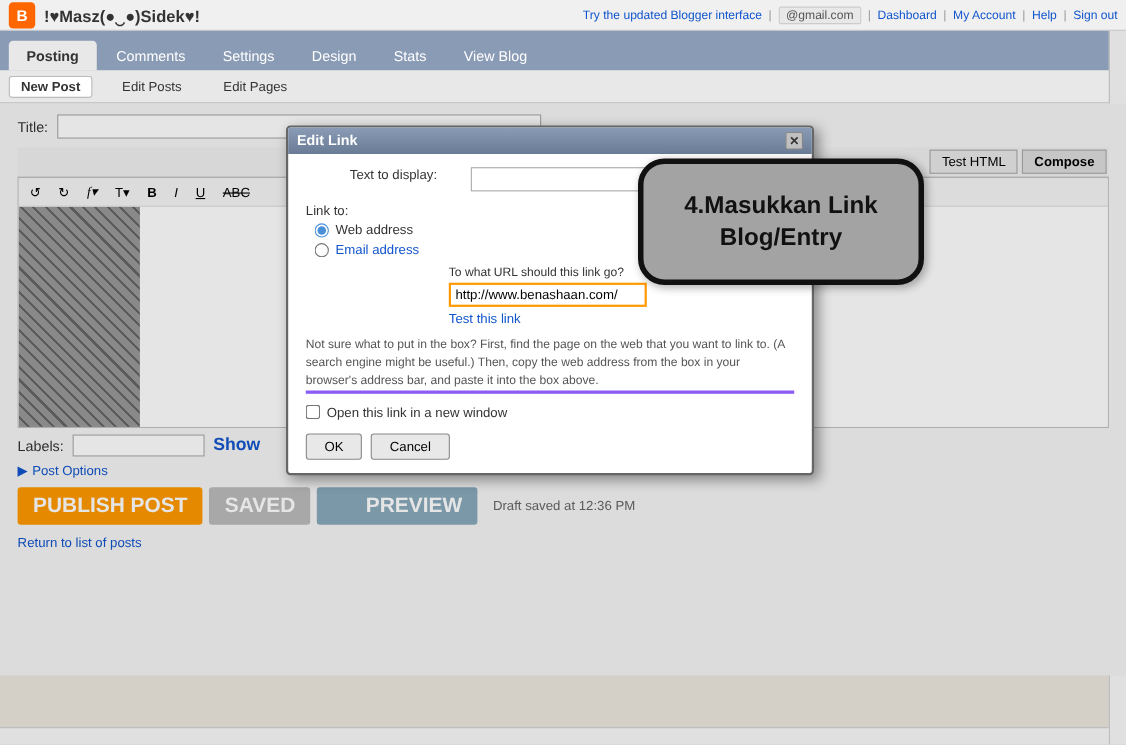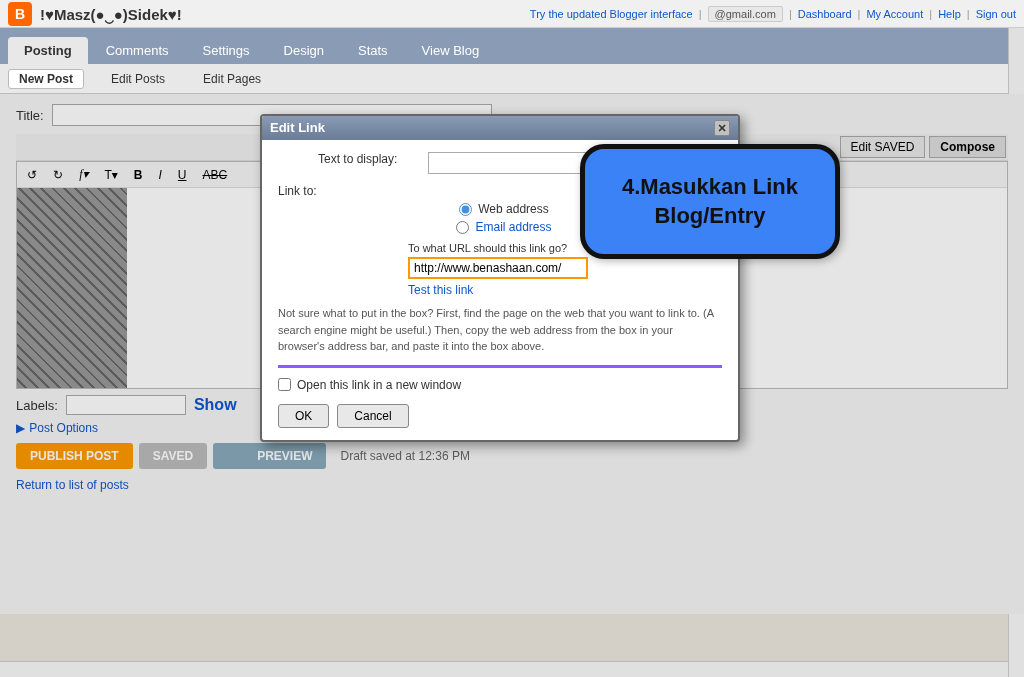--- a/index.html
+++ b/index.html
@@ -100,21 +100,21 @@
     #labels-row { display: flex; align-items: center; margin: 6px 0; }
     #labels-label { font-size: 13px; color: #333; margin-right: 8px; }
     #labels-input { width: 120px; height: 20px; border: 1px solid #aaa; padding: 2px 4px; font-size: 12px; }
     #show-link { color: #15c; font-size: 16px; margin-left: 8px; cursor: pointer; text-decoration: none; font-weight: bold; }
 
     
     #post-options { color: #15c; font-size: 12px; cursor: pointer; margin: 4px 0; display: flex; align-items: center; gap: 4px; }
 
     
     #action-bar { display: flex; align-items: center; gap: 6px; margin: 8px 0; }
-    .action-btn { padding: 6px 14px; font-size: 12px; font-weight: bold; cursor: pointer; border: none; border-radius: 3px; text-transform: uppercase; }
+    .action-btn { padding: 6px 14px; font-size: 19px; font-weight: bold; cursor: pointer; border: none; border-radius: 3px; text-transform: uppercase; }
     #publish-btn { background: #f90; color: #fff; }
     #saved-btn { background: #bbb; color: #fff; }
     #preview-btn { background: #8ab; color: #fff; padding-left: 44px; }
     #draft-status { font-size: 12px; color: #666; margin-left: 8px; }
 
     
     #return-link { color: #15c; font-size: 12px; text-decoration: none; }
 
     
     #modal-overlay {
@@ -158,47 +158,47 @@
       color: #333;
     }
     #dialog-body { padding: 12px 16px; }
 
     .dialog-row { display: flex; align-items: flex-start; margin-bottom: 10px; margin-left: 40px; }
     .dialog-label { font-size: 12px; color: #333; width: 110px; flex-shrink: 0; }
     .dialog-input { flex: 1; height: 22px; border: 1px solid #aaa; padding: 2px 4px; font-size: 12px; }
 
     #link-to-section { margin-bottom: 8px; }
     #link-to-label { font-size: 12px; color: #333; margin-bottom: 4px; }
-    #radio-options { display: flex; flex-direction: column; gap: 4px; padding-left: 8px; align-items: center; }
+    #radio-options { display: flex; flex-direction: column; gap: 4px; padding-left: 8px; }
     .radio-option { display: flex; align-items: center; gap: 6px; font-size: 12px; }
     .radio-option input[type=radio] { margin: 0; accent-color: #4a90d9; }
     .radio-option label { color: #333; }
     .radio-option a { color: #15c; text-decoration: none; }
 
     #url-section { margin-left: 130px; margin-bottom: 8px; }
     #url-label { font-size: 11px; color: #333; margin-bottom: 3px; }
     #url-input { width: 180px; height: 22px; border: 2px solid #f90; padding: 2px 4px; font-size: 12px; }
     #test-link { color: #15c; font-size: 12px; text-decoration: none; display: block; margin-top: 4px; }
 
-    #help-text { font-size: 11px; color: #555; line-height: 1.5; margin-bottom: 10px; }
+    #help-text { font-size: 11px; color: #555; line-height: 1.5; }
 
     #new-window-row { display: flex; align-items: center; gap: 6px; margin-bottom: 12px; border-top: 3px solid #8b5cf6; padding-top: 10px; }
     #new-window-cb { margin: 0; }
     #new-window-label { font-size: 12px; color: #333; }
 
     #dialog-buttons { display: flex; gap: 8px; justify-content: flex-start; }
     .dialog-btn { padding: 4px 16px; font-size: 12px; cursor: pointer; border: 1px solid #888; background: #e8e8e8; border-radius: 3px; }
 
     
     #annotation-bubble {
       position: absolute;
       top: 50px;
       left: 580px;
       width: 260px;
-      background: #3b82f6;
+      background: #a3a3a3;
       border: 5px solid #111;
       border-radius: 24px;
       padding: 24px 20px;
       z-index: 300;
       text-align: center;
       box-shadow: 2px 2px 8px rgba(0,0,0,0.3);
     }
     #annotation-text {
       font-size: 22px;
       font-weight: bold;
@@ -269,21 +269,21 @@
 <div id="main">
 
   
   <div id="title-row">
     <label id="title-label">Title:</label>
     <input id="title-input" type="text" value="" style="">
   </div>
 
   
   <div id="edit-html-compose">
-    <button class="edit-mode-btn">Edit SAVED</button>
+    <button class="edit-mode-btn">Test HTML</button>
     <button class="edit-mode-btn active">Compose</button>
   </div>
 
   
   <div id="editor-area">
 
     <div id="toolbar">
       <button class="toolbar-btn">↺</button>
       <button class="toolbar-btn">↻</button>
       <button class="toolbar-btn" style="font-style:italic;font-family:serif;">f▾</button>

